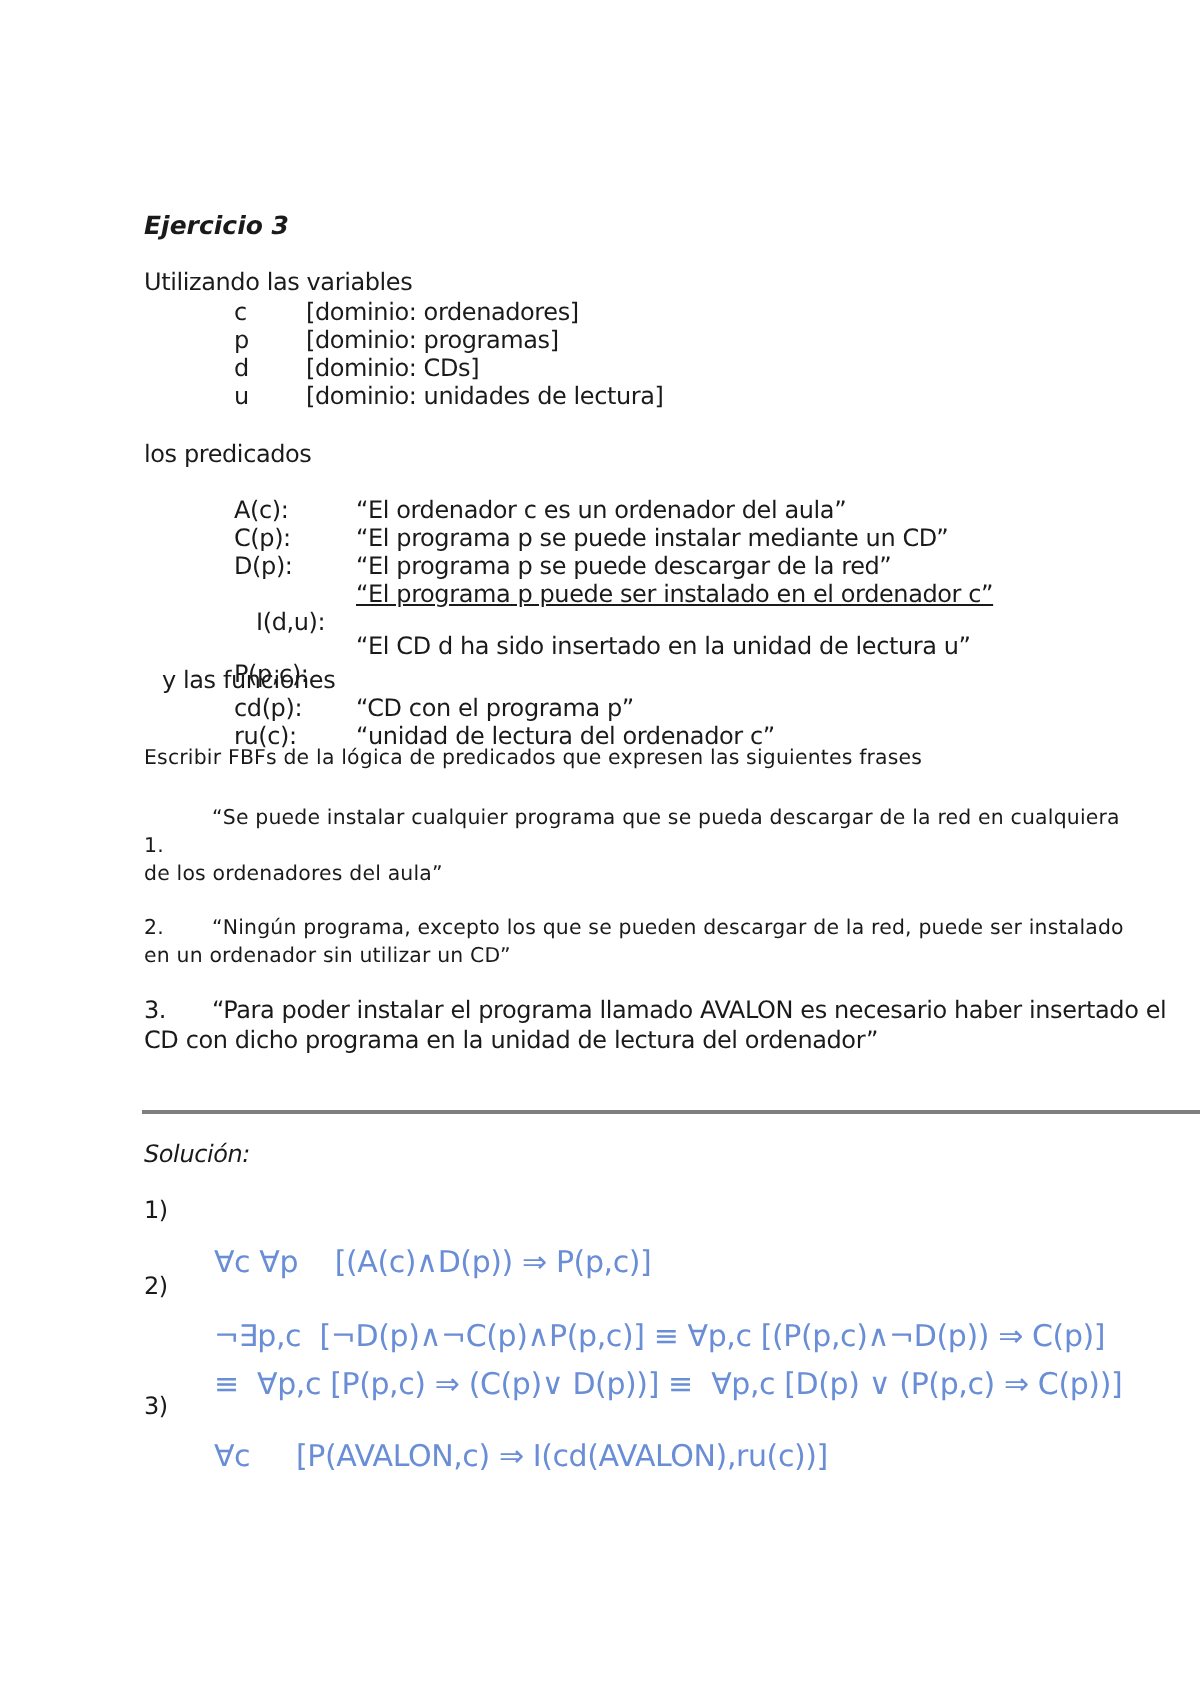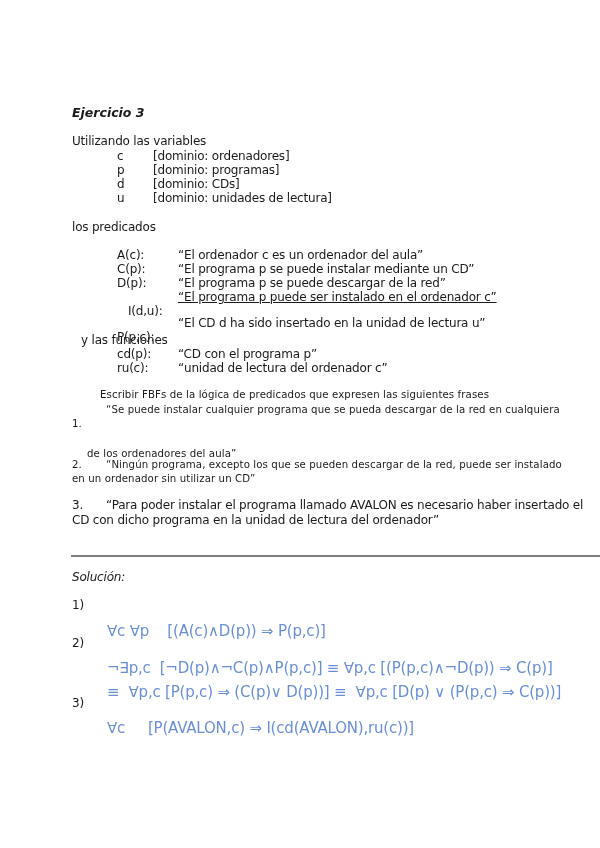--- a/index.html
+++ b/index.html
@@ -49,26 +49,26 @@
 </div>
 
 <div class="abs t12" style="left:81px; top:333px;">y las funciones</div>
 <div>
   <div class="abs t12" style="left:117px; top:347px;">cd(p):</div>
   <div class="abs t12" style="left:178px; top:347px;">“CD con el programa p”</div>
   <div class="abs t12" style="left:117px; top:361px;">ru(c):</div>
   <div class="abs t12" style="left:178px; top:361px;">“unidad de lectura del ordenador c”</div>
 </div>
 
-<div class="abs t10" style="left:72px; top:389px;margin-left:28px;">Escribir FBFs de la lógica de predicados que expresen las siguientes frases</div>
+<div class="abs t10" style="left:72px; top:374px;">Escribir FBFs de la lógica de predicados que expresen las siguientes frases</div>
 
 <div>
   <div class="abs t10" style="left:72px; top:418px;">1.</div>
   <div class="abs t10" style="left:106px; top:404px;">“Se puede instalar cualquier programa que se pueda descargar de la red en cualquiera</div>
-  <div class="abs t10" style="left:72px; top:448px;margin-left:15px;">de los ordenadores del aula”</div>
+  <div class="abs t10" style="left:72px; top:432px;">de los ordenadores del aula”</div>
 
   <div class="abs t10" style="left:72px; top:459px;">2.</div>
   <div class="abs t10" style="left:106px; top:459px;">“Ningún programa, excepto los que se pueden descargar de la red, puede ser instalado</div>
   <div class="abs t10" style="left:72px; top:473px;">en un ordenador sin utilizar un CD”</div>
 
   <div class="abs t12" style="left:72px; top:498px;">3.</div>
   <div class="abs t12" style="left:106px; top:498px;">“Para poder instalar el programa llamado AVALON es necesario haber insertado el</div>
   <div class="abs t12" style="left:72px; top:513px;">CD con dicho programa en la unidad de lectura del ordenador”</div>
 </div>
 

